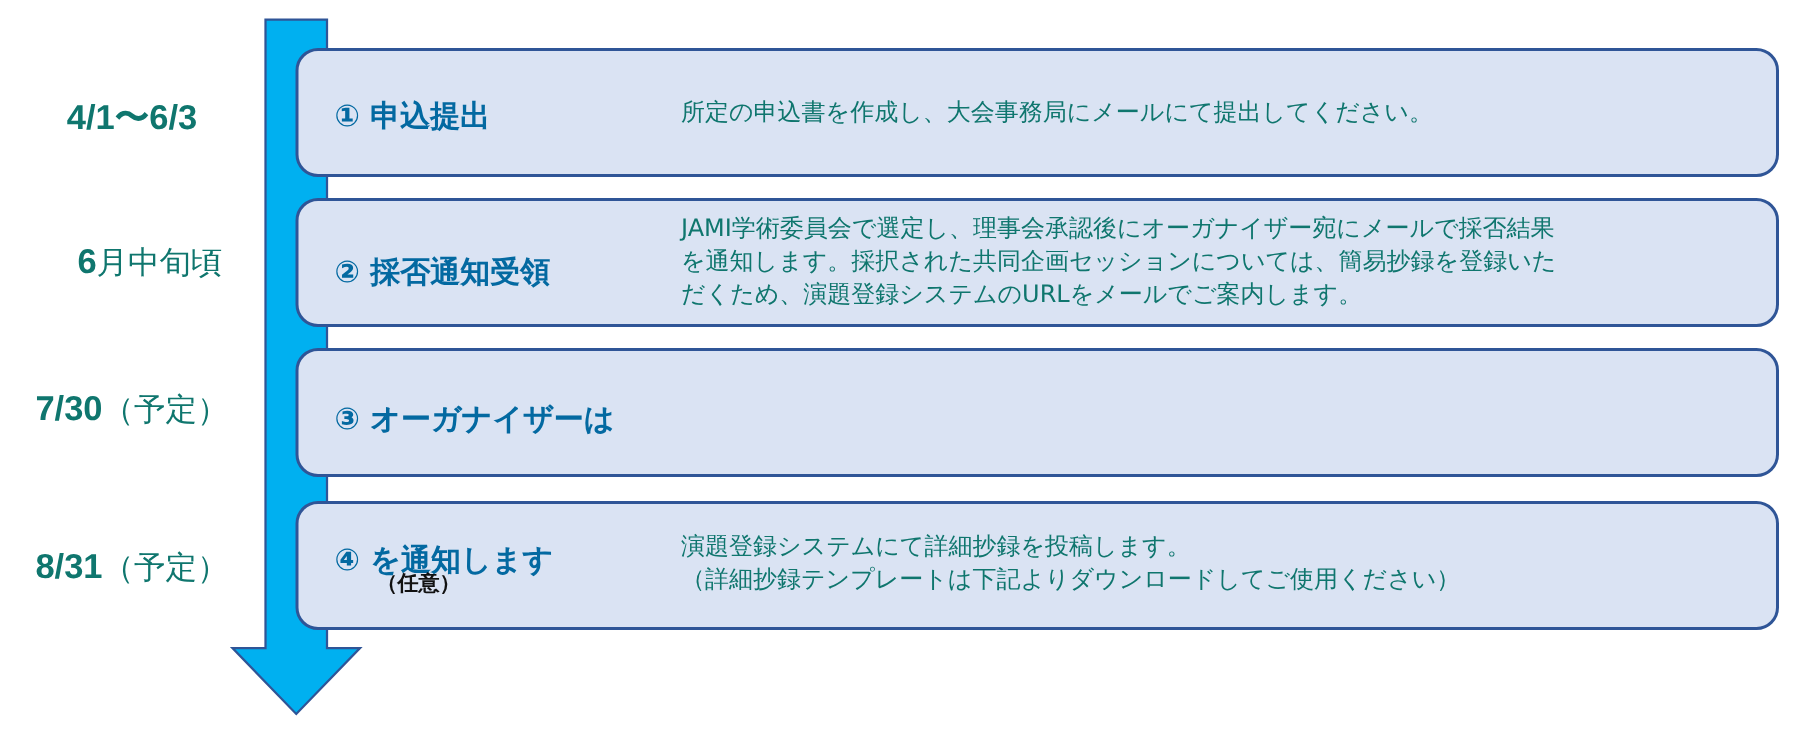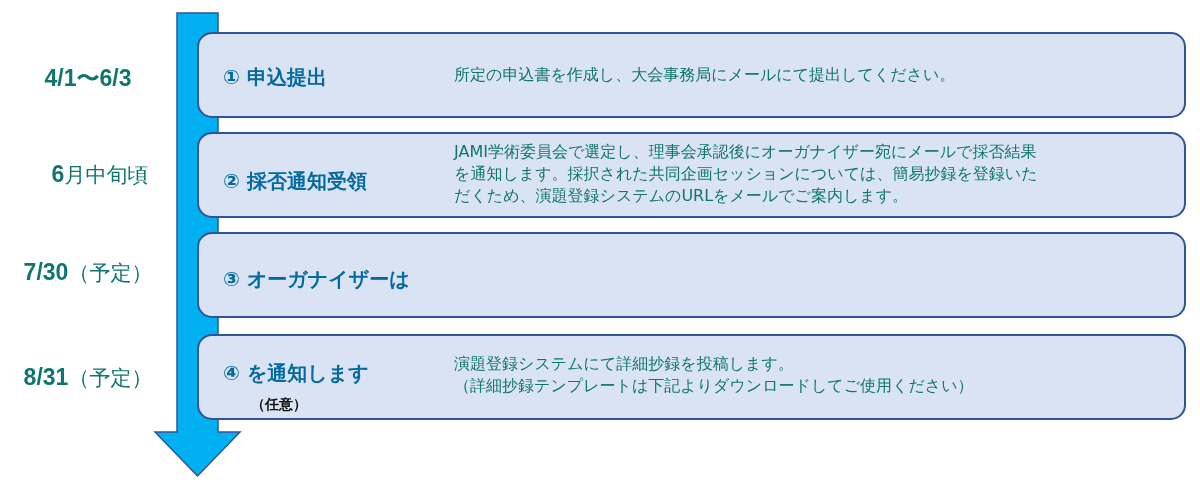--- a/index.html
+++ b/index.html
@@ -63,16 +63,16 @@
 を通知します。採択された共同企画セッションについては、簡易抄録を登録いた
 だくため、演題登録システムのURLをメールでご案内します。</div>
 </div>
 
 <div class="step" style="top:232px;">
   <div class="step-title" style="top:32px;">③ オーガナイザーは</div>
 </div>
 
 <div class="step" style="top:334px;">
   <div class="step-title" style="top:24px;">④ を通知します</div>
-  <div class="step-sub" style="top:60px;">（任意）</div>
+  <div class="step-sub" style="top:44px;">（任意）</div>
   <div class="step-desc" style="top:17px;">演題登録システムにて詳細抄録を投稿します。
 （詳細抄録テンプレートは下記よりダウンロードしてご使用ください）</div>
 </div>
 
 </body></html>

